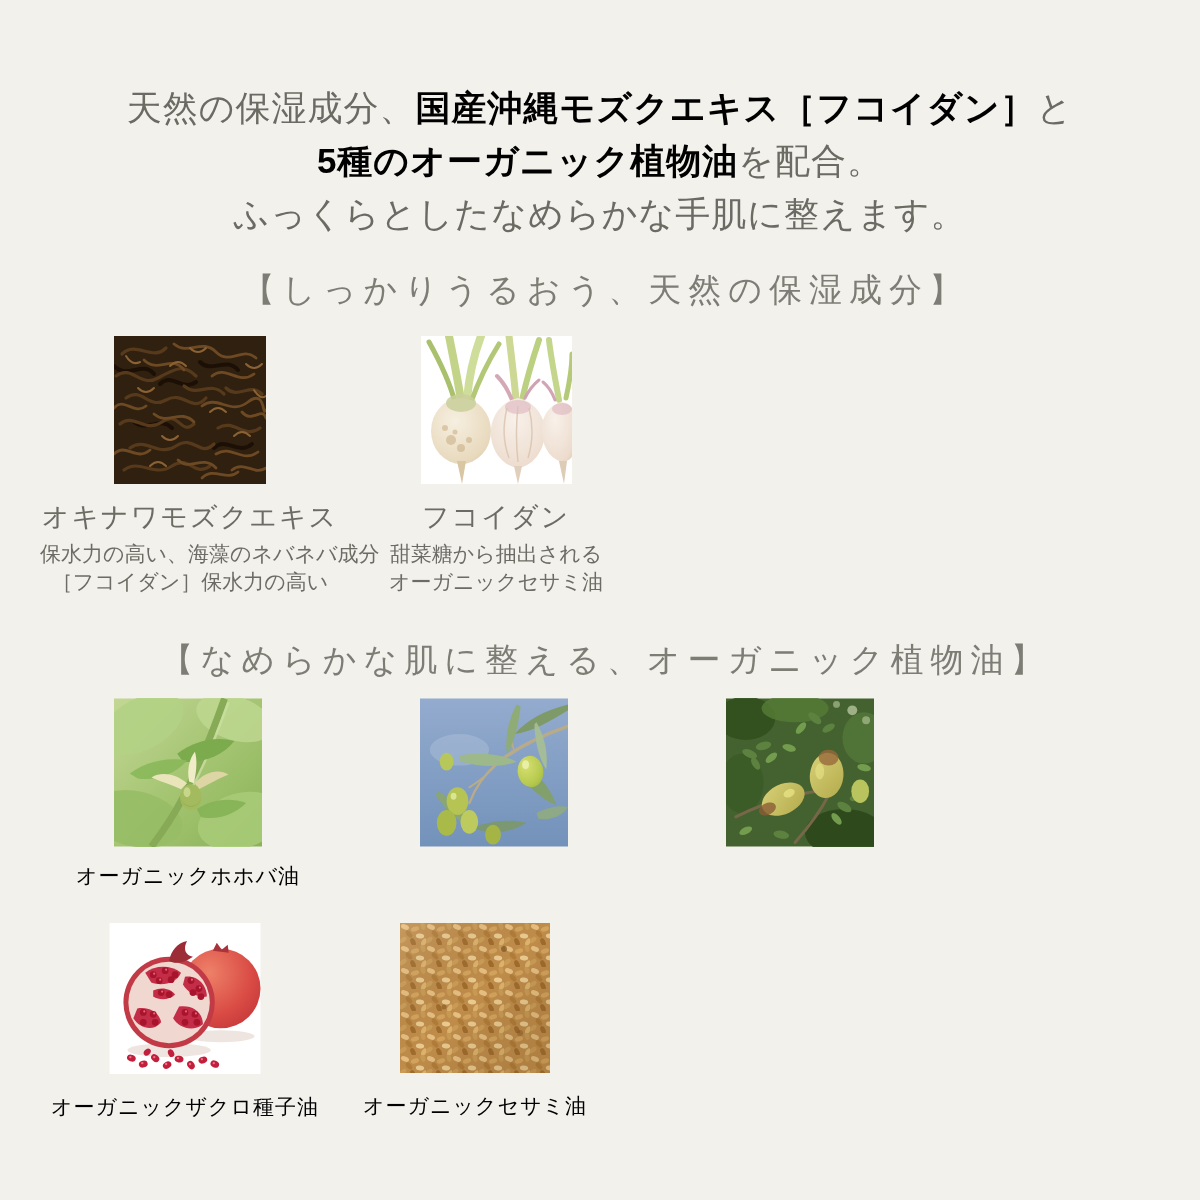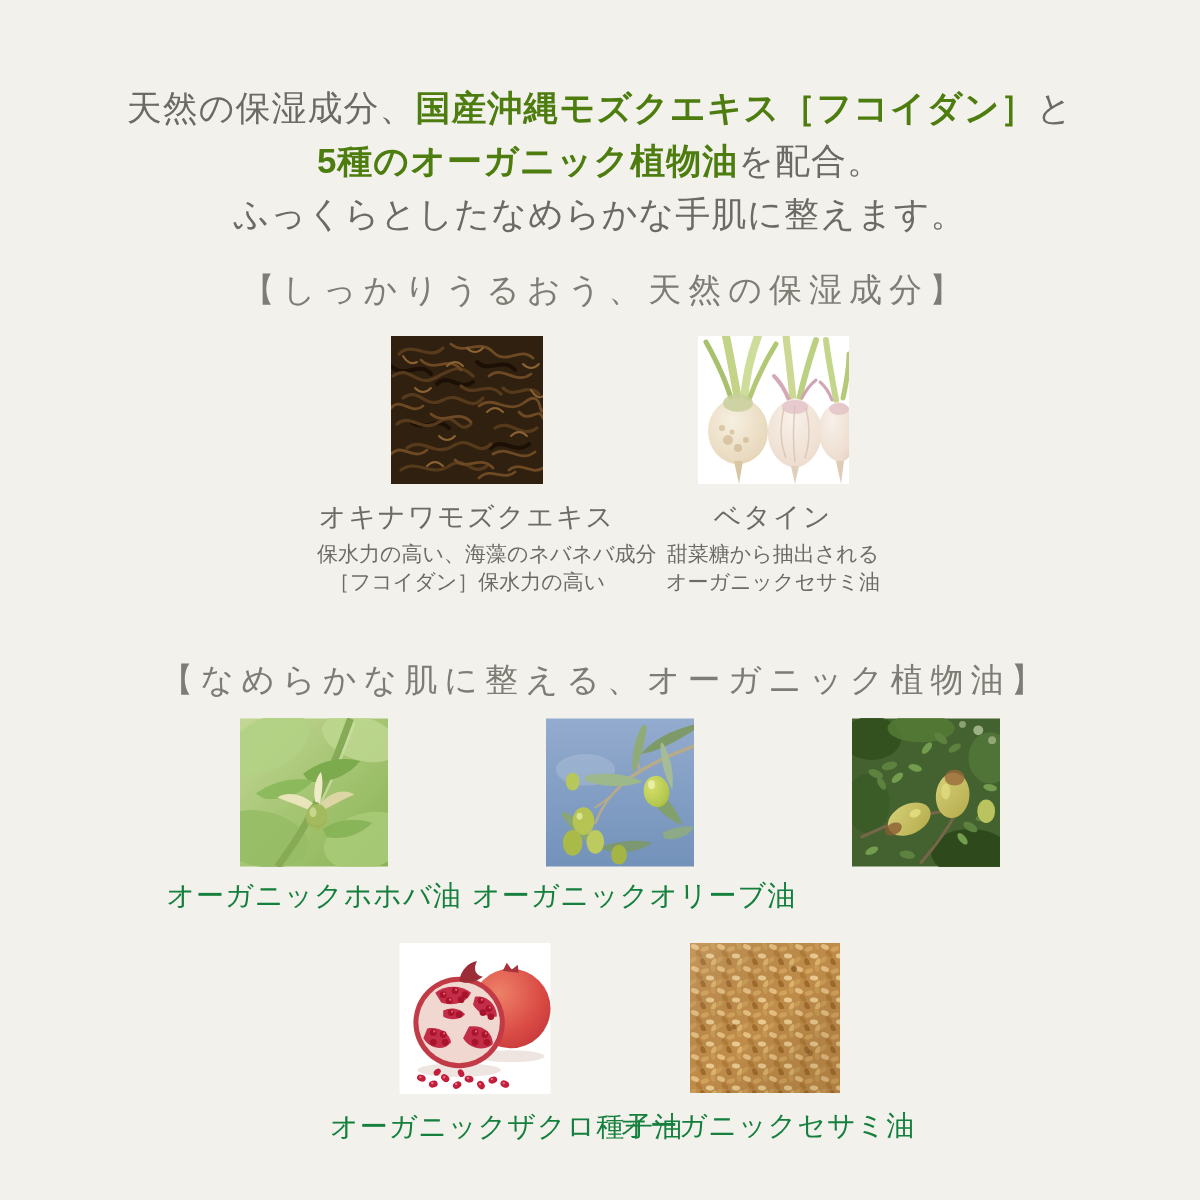--- a/index.html
+++ b/index.html
@@ -4,39 +4,39 @@
 <style>
   html,body{margin:0;padding:0;background:#f3f1ec;}
   .canvas{
     position:relative;width:1200px;height:1200px;margin:0 auto;
     background:#f3f1ec;overflow:hidden;
     font-family:"Liberation Sans","DejaVu Sans",sans-serif;
     color:#6c6c65;
   }
   .intro{padding-top:81px;text-align:center;font-size:35px;line-height:53px;letter-spacing:1px;color:#6b6b64;}
   .intro p{margin:0;}
-  .seg-b{font-weight:700;color:#4d7c0f;}
+  .seg-b{font-weight:700;color:#000000;}
   .sec-heading{
     margin:30px 0 0;text-align:center;font-size:33px;font-weight:400;
     letter-spacing:7px;color:#7d7d75;line-height:40px;padding-left:11px;
   }
-  .sec-heading.oils{margin-top:64px;}
-  .row{display:flex;justify-content:center;align-items:flex-start;padding-left:40px;}
+  .sec-heading.oils{margin-top:44px;}
+  .row{display:flex;align-items:flex-start;padding-left:40px;}
   .m-row{margin-top:26px;gap:6px;}
   figure{margin:0;text-align:center;}
   .m-fig{width:300px;}
   .photo{display:block;margin:0 auto;}
   .fig-title{margin-top:17px;font-size:27px;letter-spacing:2px;line-height:32px;color:#6c6c65;white-space:nowrap;}
   .fig-descs{margin-top:7px;}
   .fig-desc{font-size:21px;line-height:28px;color:#6c6c65;white-space:nowrap;}
   .o-row1{margin-top:18px;gap:10px;}
   .o-fig{width:296px;}
   .o-row2{margin-top:32px;gap:0;}
   .o-fig2{width:290px;}
-  .oil-title{margin-top:13px;font-size:28px;letter-spacing:1px;line-height:31px;color:#15803d;white-space:nowrap;}
+  .oil-title{margin-top:13px;font-size:21px;letter-spacing:1px;line-height:31px;color:#000000;white-space:nowrap;}
   .o-row2 .oil-title{margin-top:17px;}
 </style>
 </head>
 <body>
 
 <div class="canvas">
 
   <div class="intro">
     <p><span>天然の保湿成分、</span><span class="seg-b">国産沖縄モズクエキス［フコイダン］</span><span>と</span></p>
     <p><span class="seg-b">5種のオーガニック植物油</span><span>を配合。</span></p>
@@ -150,21 +150,21 @@
           <path d="M86,72 C82,88 82,106 88,122"></path>
             <path d="M97,70 C95,88 95,108 97,126"></path>
             <path d="M108,72 C112,88 112,106 107,122"></path>
         </g>
         <path d="M93,130 L101,130 L97,148 Z" fill="#e0cfba"></path>
         <path d="M140,66 C126,70 119,84 121,99 C123,114 131,124 142,126 C147,125 151,122 151,120 L151,72 C148,68 144,66 140,66 Z" fill="url(#beetB)"></path>
         <ellipse cx="141" cy="73" rx="10" ry="6" fill="#dcb4be" opacity="0.6"></ellipse>
         <path d="M138,125 L146,125 L143,148 Z" fill="#ddccb6"></path>
       </svg>
       <figcaption>
-        <div class="fig-title">ベタイン</div>
+        <div class="fig-title">フコイダン</div>
         <div class="fig-descs">
           <div class="fig-desc">甜菜糖から抽出される</div>
           <div class="fig-desc">オーガニックセサミ油</div>
         </div>
       </figcaption>
     </figure>
   </div>
 
   <h2 class="sec-heading oils">【なめらかな肌に整える、オーガニック植物油】</h2>
 
@@ -230,21 +230,20 @@
         <path d="M118,116 C130,110 142,108 150,110 C144,120 130,124 120,122 Z" fill="#90ac7c" opacity="0.85"></path>
         <ellipse cx="112" cy="74" rx="13" ry="16" fill="url(#olv)" transform="rotate(-8 112 74)"></ellipse>
         <ellipse cx="107" cy="67" rx="3.5" ry="4.5" fill="#ecf2b0" opacity="0.85"></ellipse>
         <ellipse cx="38" cy="104" rx="11" ry="14" fill="#b5c452"></ellipse>
         <ellipse cx="34" cy="99" rx="3" ry="3.5" fill="#e4eca2" opacity="0.8"></ellipse>
         <ellipse cx="27" cy="126" rx="10" ry="13" fill="#aaba48"></ellipse>
         <ellipse cx="50" cy="125" rx="9" ry="12" fill="#bcca5e"></ellipse>
         <ellipse cx="27" cy="64" rx="7" ry="9" fill="#b8c75a"></ellipse>
         <ellipse cx="74" cy="138" rx="8" ry="10" fill="#a5b545"></ellipse>
       </svg>
-      <figcaption class="oil-title">オーガニックオリーブ油</figcaption>
     </figure>
 
     <figure class="o-fig">
       <svg class="photo" width="148" height="149" viewBox="0 0 150 150">
         <defs>
           <linearGradient id="arg" x1="0" y1="0" x2="1" y2="1">
             <stop offset="0" stop-color="#d8d077"></stop>
               <stop offset="1" stop-color="#b3ab4c"></stop>
           </linearGradient>
         </defs>

